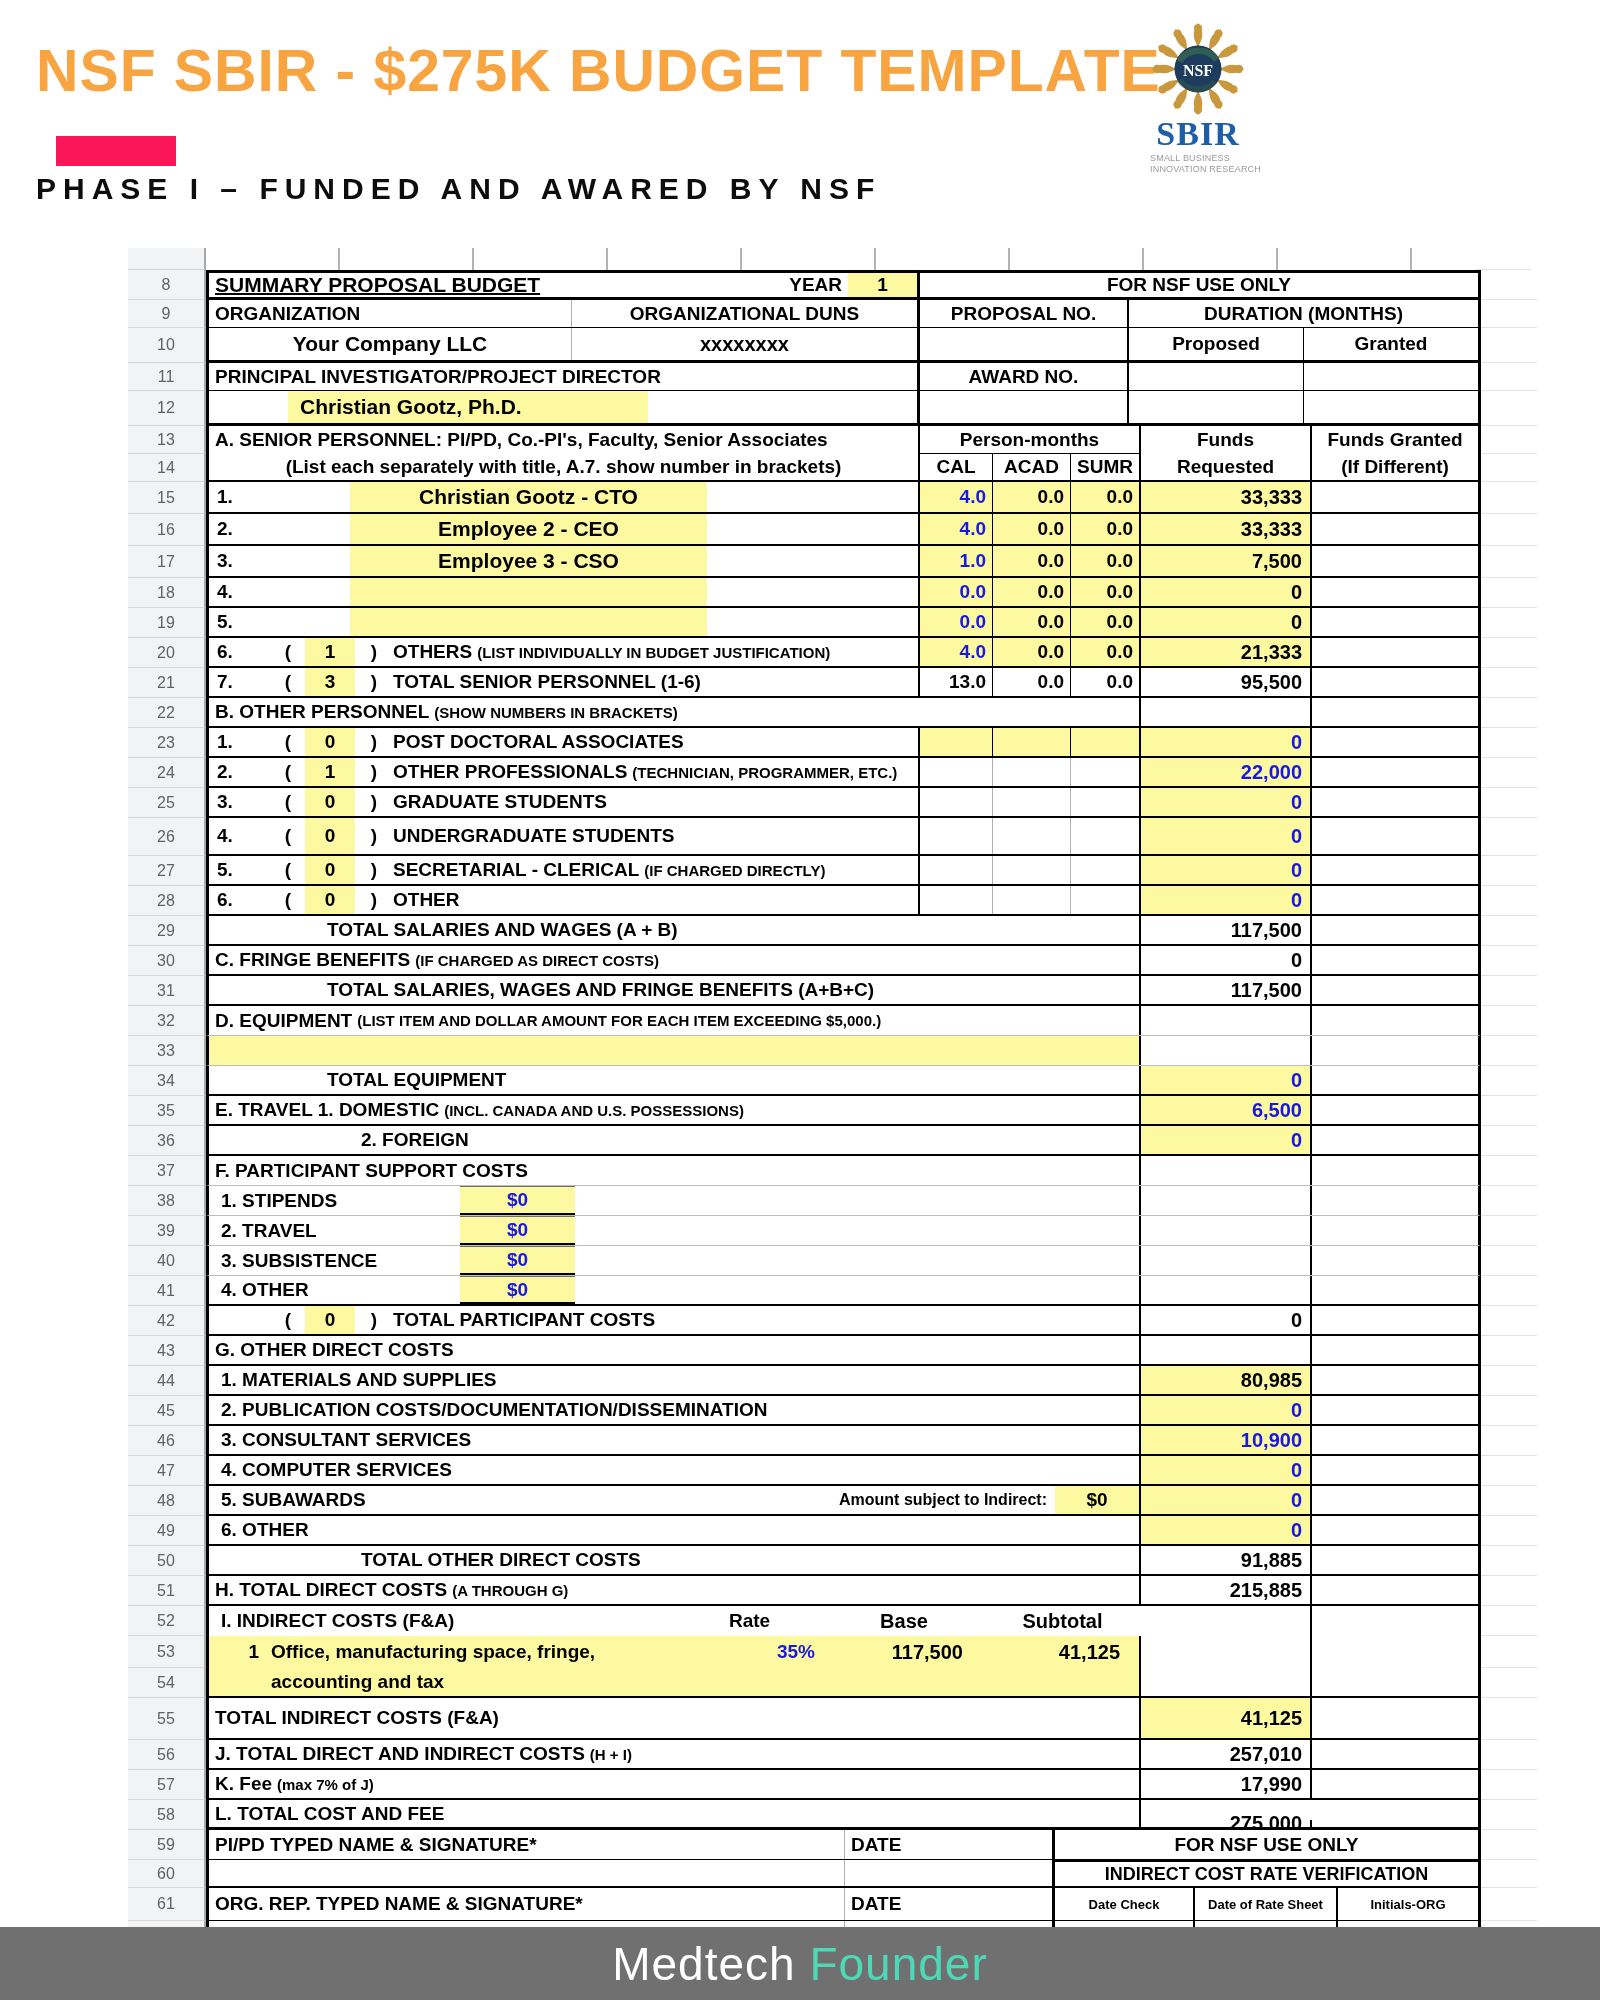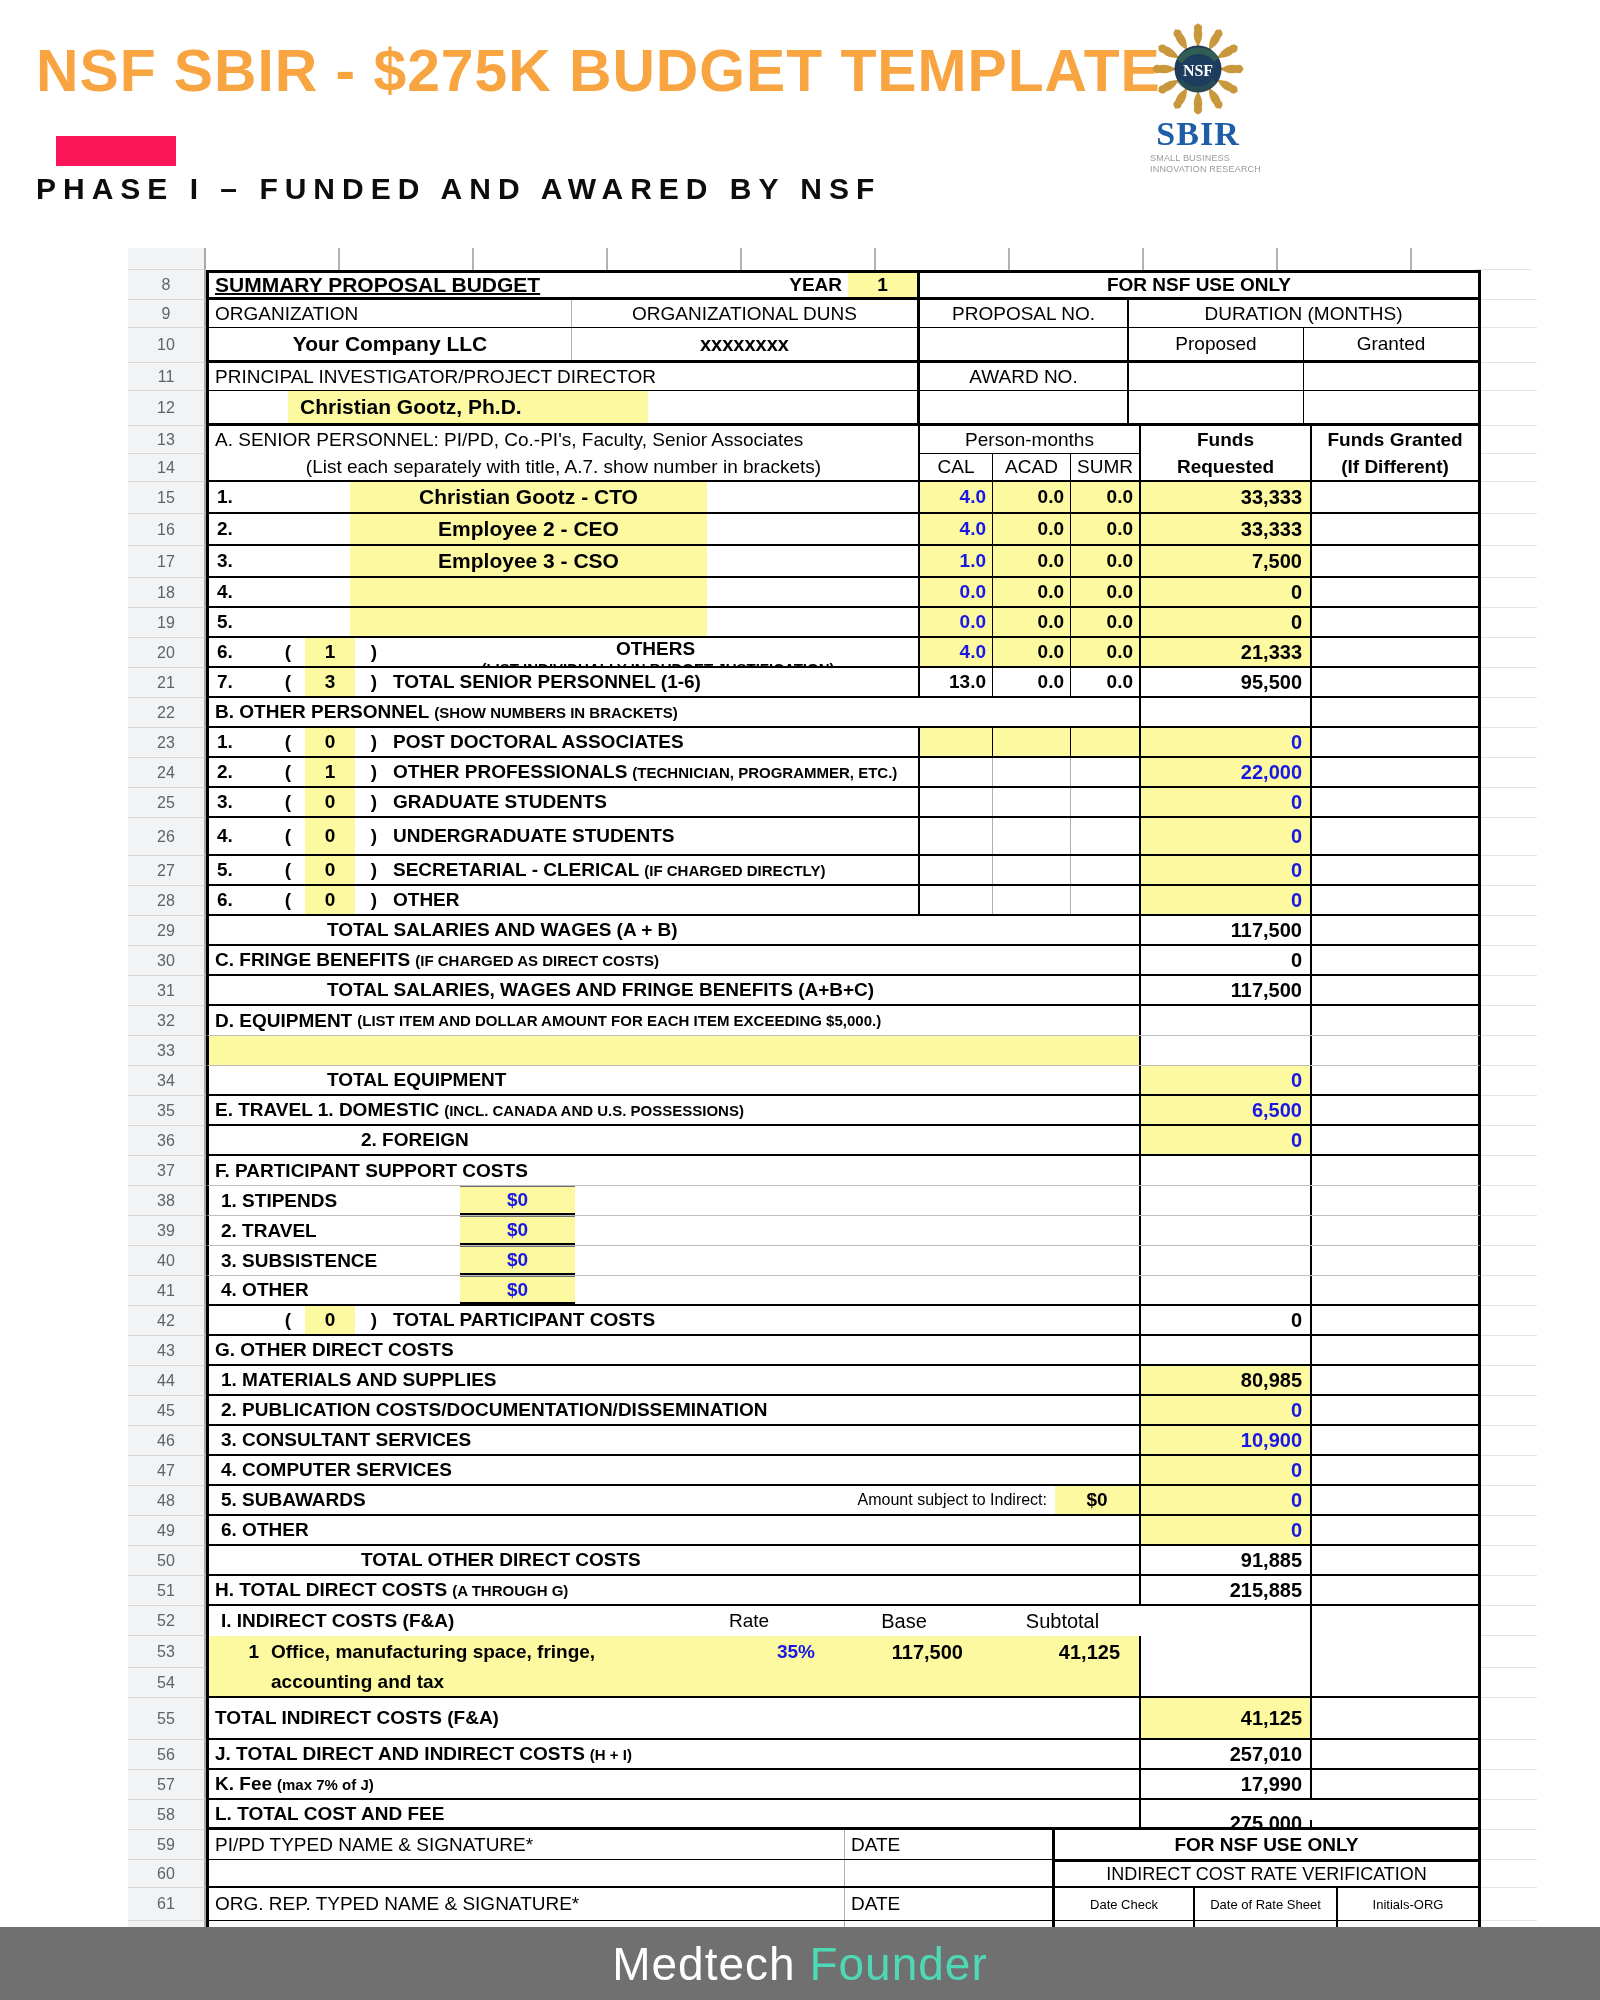--- a/index.html
+++ b/index.html
@@ -29,21 +29,21 @@
   .sliver{border-left:none;border-right:none;background:repeating-linear-gradient(90deg,#ffffff 0 132px,#b3b3b3 132px 134px);}
   .bb0{border-bottom:none;}
   .bb1{border-bottom:1px solid #000;}
   .bb1l{border-bottom:1px solid #bdbdbd;}
   .bb2{border-bottom:2px solid #000;}
   .bb3{border-bottom:3px solid #000;}
   .bt3{border-top:3px solid #000;}
   .cell{box-sizing:border-box;display:flex;align-items:center;font-size:19px;font-weight:700;
         color:#000;white-space:nowrap;overflow:visible;}
   .cell .t2{font-size:15px;margin-left:5px;}
-  .n{font-weight:400;}
+  .n{font-weight:700;}
   .u span:first-child{text-decoration:underline;text-decoration-thickness:2px;}
   .y{background:#FCF9A0;}
   .blue{color:#1717E6;}
   .center{justify-content:center;}
   .right{justify-content:flex-end;}
   .pl6{padding-left:6px;}  .pl8{padding-left:8px;}  .pl10{padding-left:12px;}
   .ind1{padding-left:118px;} .ind2{padding-left:152px;}
   .pr6{padding-right:6px;text-align:right;} .pr8{padding-right:8px;} .pr10{padding-right:12px;}
   .sz13{font-size:13px;} .sz16{font-size:16px;} .sz18{font-size:18px;} .sz20{font-size:20px;} .sz21{font-size:21px;}
   .vr1{border-right:1px solid #000;}
@@ -369,21 +369,21 @@
         </div>
         <div class="cell center" style="width: 34px;">
           <span>(</span>
         </div>
         <div class="cell y center" style="width: 50px;">
           <span>1</span>
         </div>
         <div class="cell center" style="width: 38px;">
           <span>)</span>
         </div>
-        <div class="cell vr2" style="width: 527px; flex-direction: column;">
+        <div class="cell vr2" style="width: 527px;">
           <span>OTHERS </span>
           <span class="t2">(LIST INDIVIDUALLY IN BUDGET JUSTIFICATION)</span>
         </div>
         <div class="cell y blue right pr6 vr1" style="width: 73px;">
           <span>4.0</span>
         </div>
         <div class="cell y right pr6 vr1" style="width: 78px;">
           <span>0.0</span>
         </div>
         <div class="cell y right pr6 vr2" style="width: 70px;">

